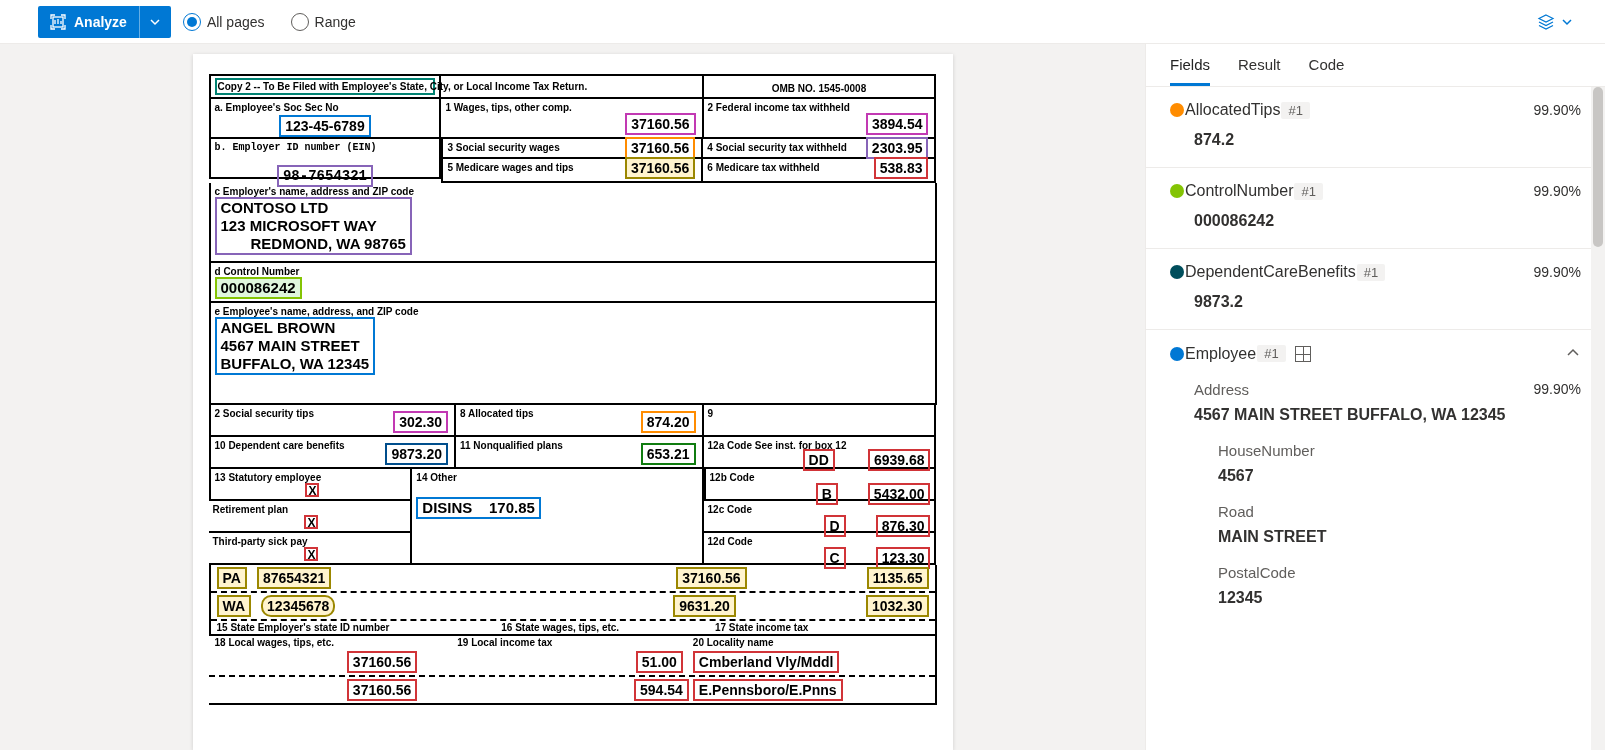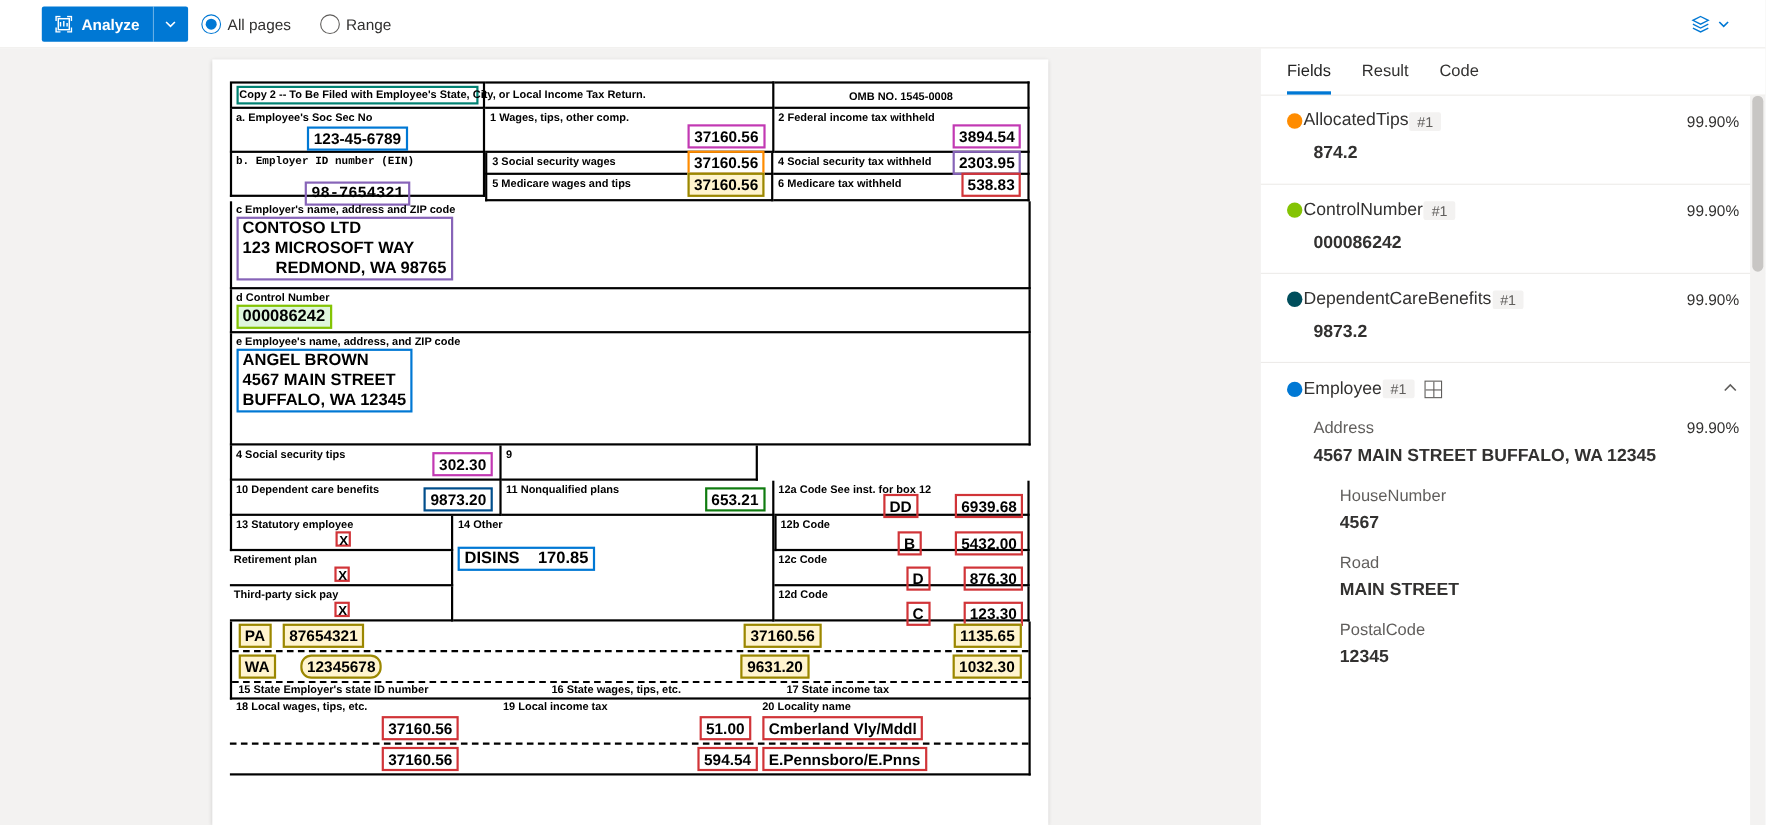--- a/index.html
+++ b/index.html
@@ -200,22 +200,26 @@
           <div style="display:inline-block;" class="hl-blue">
             <span class="val-box" style="font-size:15px;display:block;">ANGEL BROWN</span>
             <span class="val-box" style="font-size:15px;display:block;">4567 MAIN STREET</span>
             <span class="val-box" style="font-size:15px;display:block;">BUFFALO, WA 12345</span>
           </div>
         </div>
       </div>
 
       <div class="row">
         <div class="cell" style="width:34%;border-top:none;height:32px;">
-          <span class="lbl">4 Social security tips</span>
+          <span class="lbl">2 Social security tips</span>
           <span class="val-box hl-magenta bottom-right">302.30</span>
+        </div>
+        <div class="cell" style="width:34%;border-top:none;height:32px;">
+          <span class="lbl">8 Allocated tips</span>
+          <span class="val-box hl-orange bottom-right">874.20</span>
         </div>
         <div class="cell" style="width:32%;border-top:none;height:32px;">
           <span class="lbl">9</span>
         </div>
       </div>
 
       <div class="row">
         <div class="cell" style="width:34%;border-top:none;height:32px;">
           <span class="lbl">10 Dependent care benefits</span>
           <span class="val-box hl-darkblue bottom-right">9873.20</span>
@@ -258,21 +262,21 @@
 
       <div class="cell" style="width:100%;border-top:none;padding:0;">
         <div class="row" style="padding:2px 6px;">
           <span class="val-box hl-yellow">PA</span>
           <span class="val-box hl-yellow" style="margin-left:10px;">87654321</span>
           <span class="val-box hl-yellow" style="margin-left:auto;">37160.56</span>
           <span class="val-box hl-yellow" style="margin-left:120px;">1135.65</span>
         </div>
         <div class="row dashrow" style="padding:2px 6px;">
           <span class="val-box hl-yellow">WA</span>
-          <span class="val-box hl-yellow" style="margin-left:22px;border-radius:10px;">12345678</span>
+          <span class="val-box hl-yellow" style="margin-left:10px;border-radius:10px;">12345678</span>
           <span class="val-box hl-yellow" style="margin-left:auto;margin-right:10px;">9631.20</span>
           <span class="val-box hl-yellow" style="margin-left:120px;">1032.30</span>
         </div>
         <div class="row dashrow" style="padding:1px 6px;font-size:10px;font-weight:700;">
           <span style="width:40%;">15 State Employer's state ID number</span>
           <span style="width:30%;">16 State wages, tips, etc.</span>
           <span style="width:30%;">17 State income tax</span>
         </div>
       </div>
       <div class="cell" style="width:100%;border-top:none;padding:0;">

